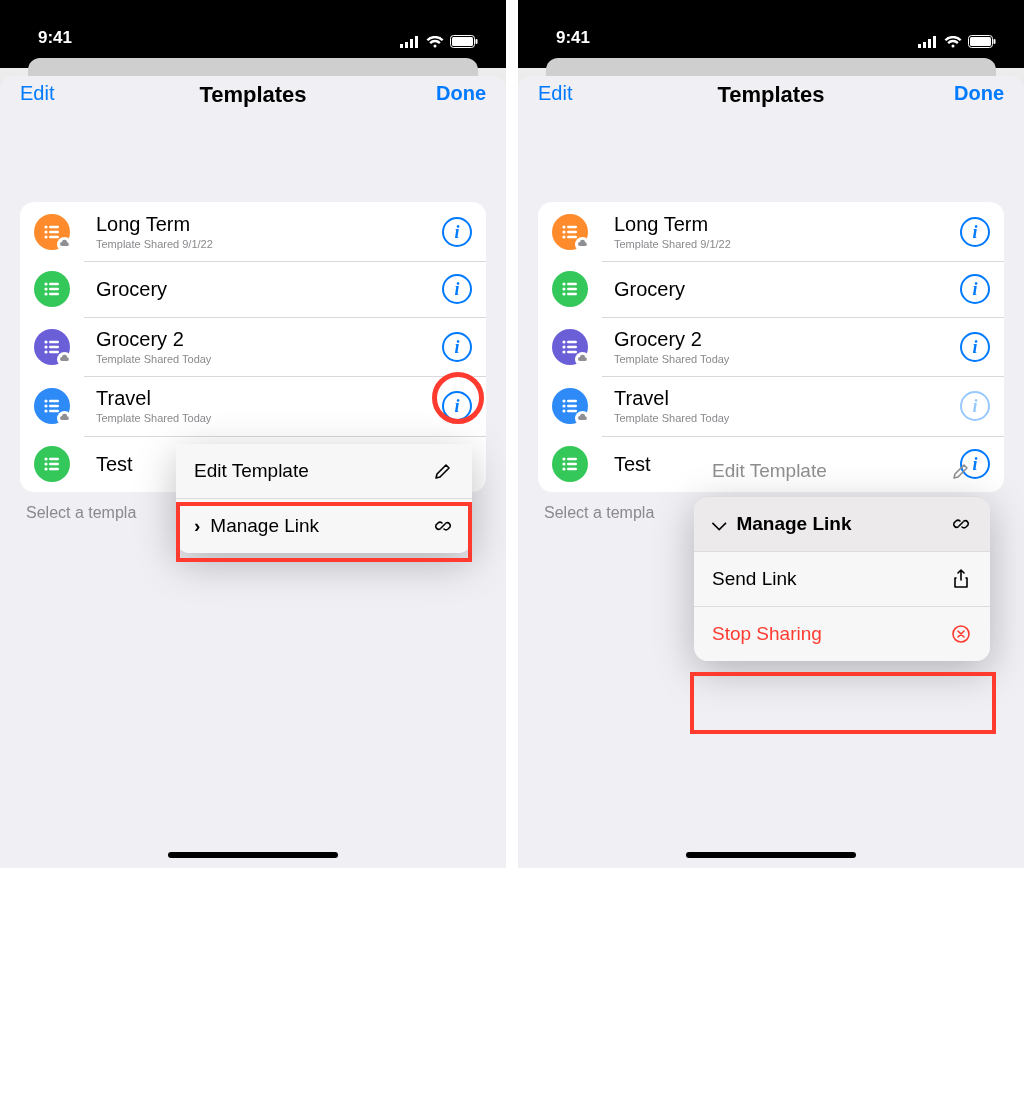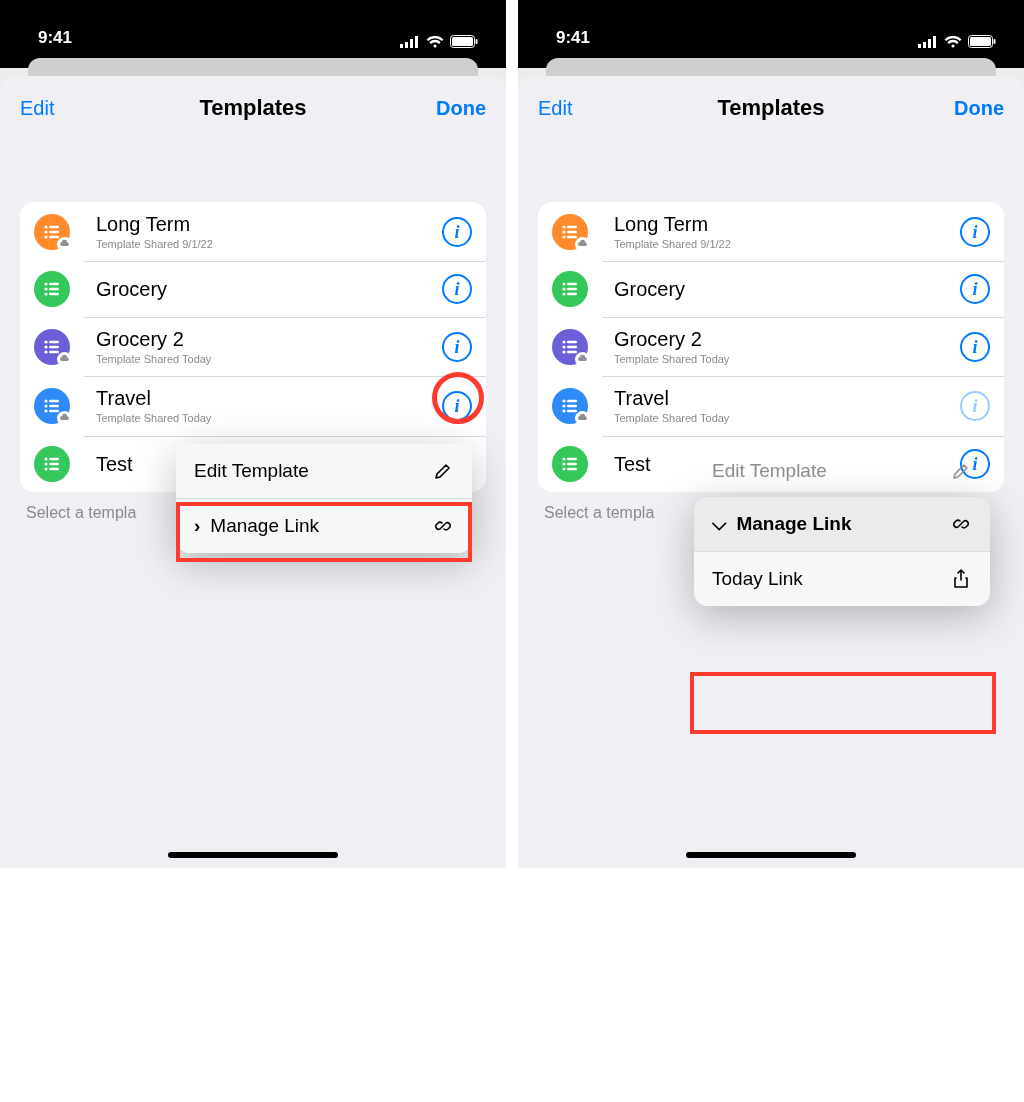--- a/index.html
+++ b/index.html
@@ -52,21 +52,21 @@
   .sheet {
     position: absolute;
     left: 0; right: 0; top: 76px; bottom: 0;
     background: #efeff4;
     border-radius: 14px 14px 0 0;
     padding-top: 6px;
   }
 
   .navbar {
     display: flex;
-    align-items: center;
+    align-items: flex-start;
     justify-content: space-between;
     height: 52px;
     padding: 0 20px;
   }
   .navbar .title {
     font-size: 22px;
     font-weight: 700;
     color: #000;
     position: absolute;
     left: 0; right: 0;
@@ -525,25 +525,34 @@
           <span style="font-weight:700;">⌵</span>
           <span>Manage Link</span>
         </span>
         <span class="ricon">
           <svg width="20" height="20" viewBox="0 0 20 20">
               <path d="M8 12l4-4M7 13a3 3 0 01-4-4l2-2a3 3 0 014 0M13 7a3 3 0 014 4l-2 2a3 3 0 01-4 0" fill="none" stroke="#000" stroke-width="1.6" stroke-linecap="round"></path>
             </svg>
         </span>
       </div>
       <div class="pop-row">
-        <span class="lbl">Today Link</span>
+        <span class="lbl">Send Link</span>
         <span class="ricon">
           <svg width="18" height="20" viewBox="0 0 18 20">
               <path d="M9 1v10M6 4l3-3 3 3M4 9H3v9h12V9h-1" fill="none" stroke="#000" stroke-width="1.6" stroke-linecap="round" stroke-linejoin="round"></path>
             </svg>
         </span>
       </div>
+      <div class="pop-row destructive">
+        <span class="lbl">Stop Sharing</span>
+        <span class="ricon">
+          <svg width="20" height="20" viewBox="0 0 20 20">
+              <circle cx="10" cy="10" r="8" fill="none" stroke="#ff3b30" stroke-width="1.6"></circle>
+              <path d="M7 7l6 6M13 7l-6 6" stroke="#ff3b30" stroke-width="1.6" stroke-linecap="round"></path>
+            </svg>
+        </span>
+      </div>
     </div>
     <div class="red-box" style="top:596px; left:172px; width:306px; height:62px;"></div>
 
     <div class="home-indicator"></div>
   </div>
 </div>
 
 </body></html>

